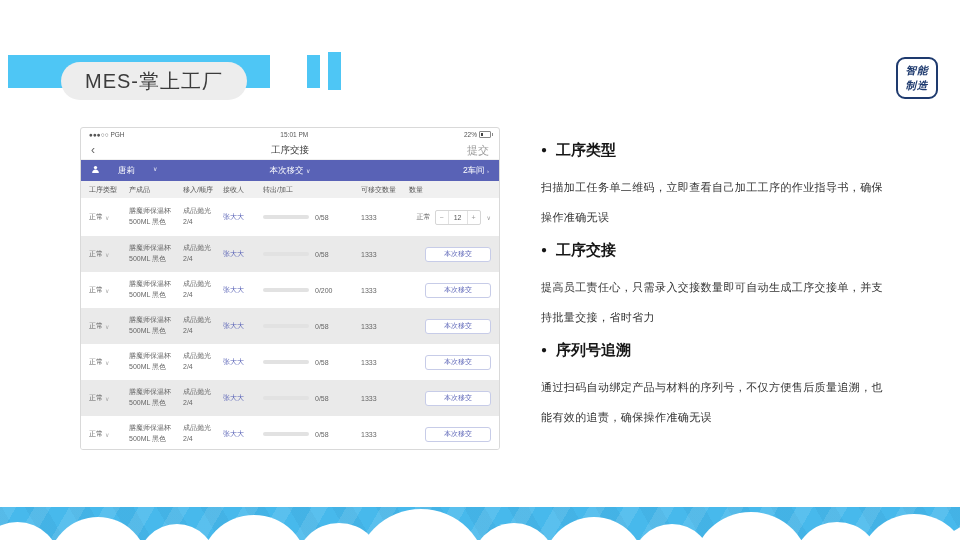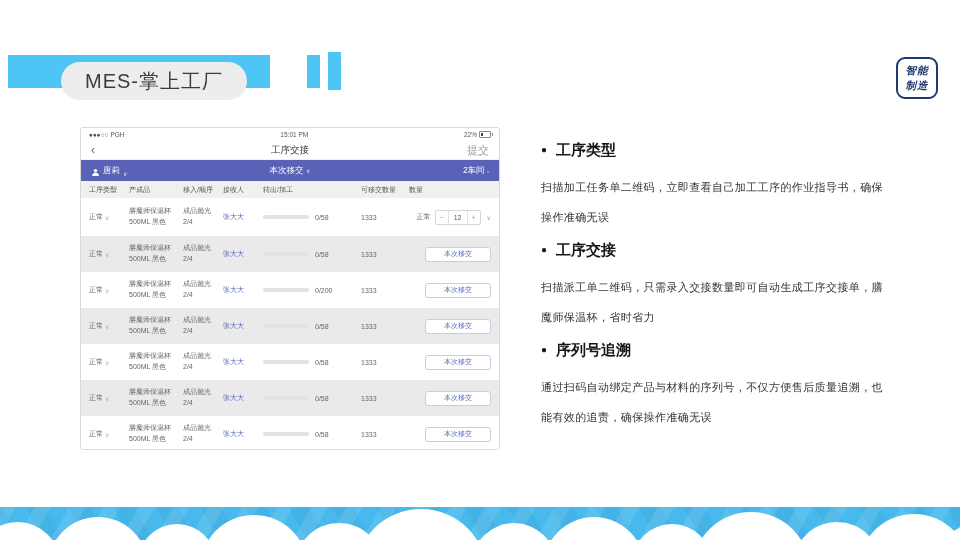--- a/index.html
+++ b/index.html
@@ -37,21 +37,21 @@
   .battery-icon{display:inline-block;width:10px;height:5px;border:1px solid #888;border-radius:1px;position:relative;}
   .battery-icon::before{content:"";position:absolute;left:1px;top:1px;bottom:1px;width:2px;background:#444;}
   .battery-icon::after{content:"";position:absolute;right:-3px;top:1px;width:1.5px;height:3px;background:#888;}
   .nav-row{height:18px;display:flex;align-items:center;padding:0 10px;position:relative;
     border-bottom:1px solid #F0F0F0;}
   .nav-back{font-size:12px;color:#666;line-height:1;}
   .nav-title{position:absolute;left:0;right:0;text-align:center;font-size:9.5px;color:#3a3a3a;}
   .nav-submit{margin-left:auto;font-size:11px;color:#9a9a9a;position:relative;z-index:1;}
   .context-row{height:21px;background:#5962B6;color:#fff;display:flex;align-items:center;
     padding:0 10px;font-size:8.5px;position:relative;}
-  .ctx-user{display:flex;align-items:flex-end;gap:3px;}
+  .ctx-user{display:flex;align-items:flex-start;gap:18px;}
   .ctx-center{position:absolute;left:0;right:0;text-align:center;}
   .ctx-right{margin-left:auto;position:relative;z-index:1;}
   .caret{font-size:6px;opacity:.85;}
   .table-head{height:17px;background:#F0F0F0;display:flex;align-items:center;
     padding:0 8px;font-size:7px;color:#555;}
   .trow{display:flex;align-items:center;padding:0 8px;font-size:7px;color:#666;
     height:36px;background:#fff;box-sizing:border-box;}
   .trow.first{height:38px;}
   .trow.alt{background:#EAEAEA;}
   .c{flex:0 0 auto;}
@@ -357,21 +357,21 @@
       <span class="bullet">●</span>
       <span>工序类型</span>
     </div>
     <div class="feature-body">扫描加工任务单二维码，立即查看自己加工工序的作业指导书，确保操作准确无误</div>
   </div>
   <div class="feature">
     <div class="feature-title">
       <span class="bullet">●</span>
       <span>工序交接</span>
     </div>
-    <div class="feature-body">扫描派工单二维码，只需录入交接数量即可自动生成工序交接单，膳魔师保温杯，省时省力</div>
+    <div class="feature-body">提高员工责任心，只需录入交接数量即可自动生成工序交接单，并支持批量交接，省时省力</div>
   </div>
   <div class="feature">
     <div class="feature-title">
       <span class="bullet">●</span>
       <span>序列号追溯</span>
     </div>
     <div class="feature-body">通过扫码自动绑定产品与材料的序列号，不仅方便售后质量追溯，也能有效的追责，确保操作准确无误</div>
   </div>
 </div>
 

